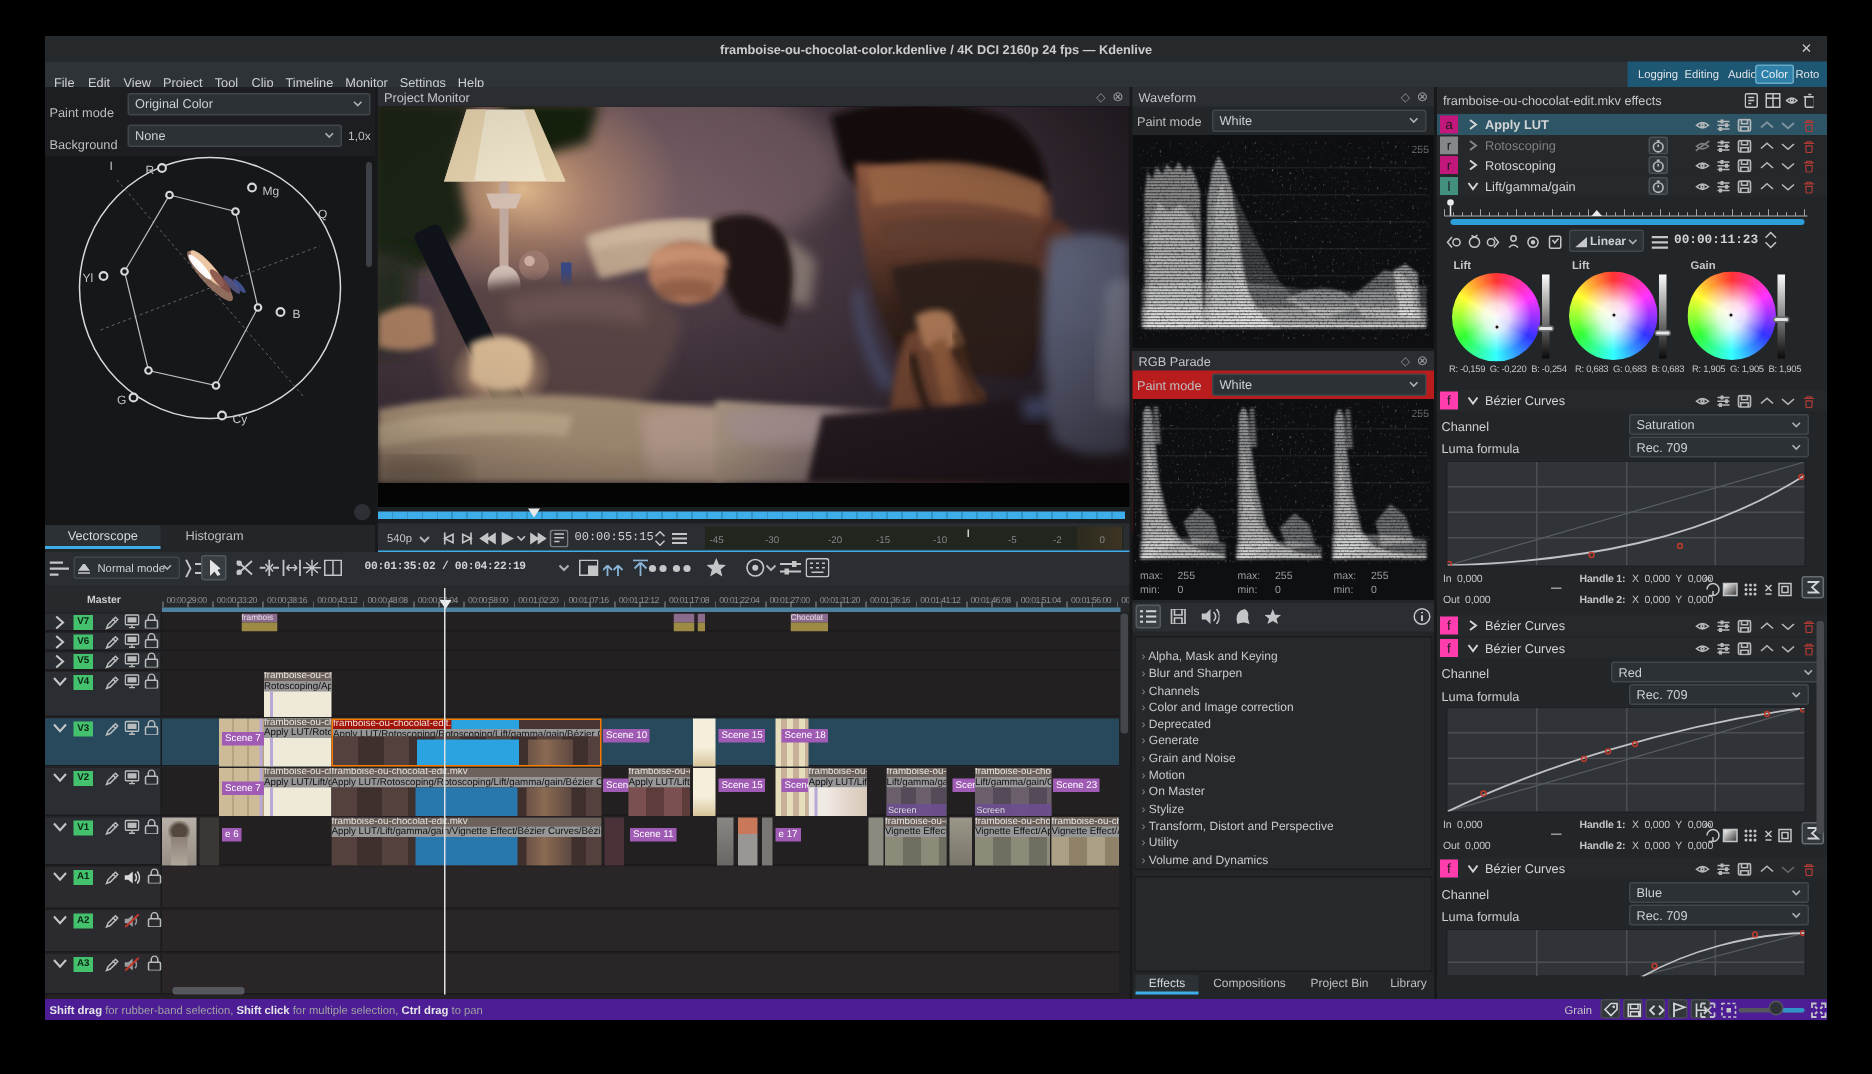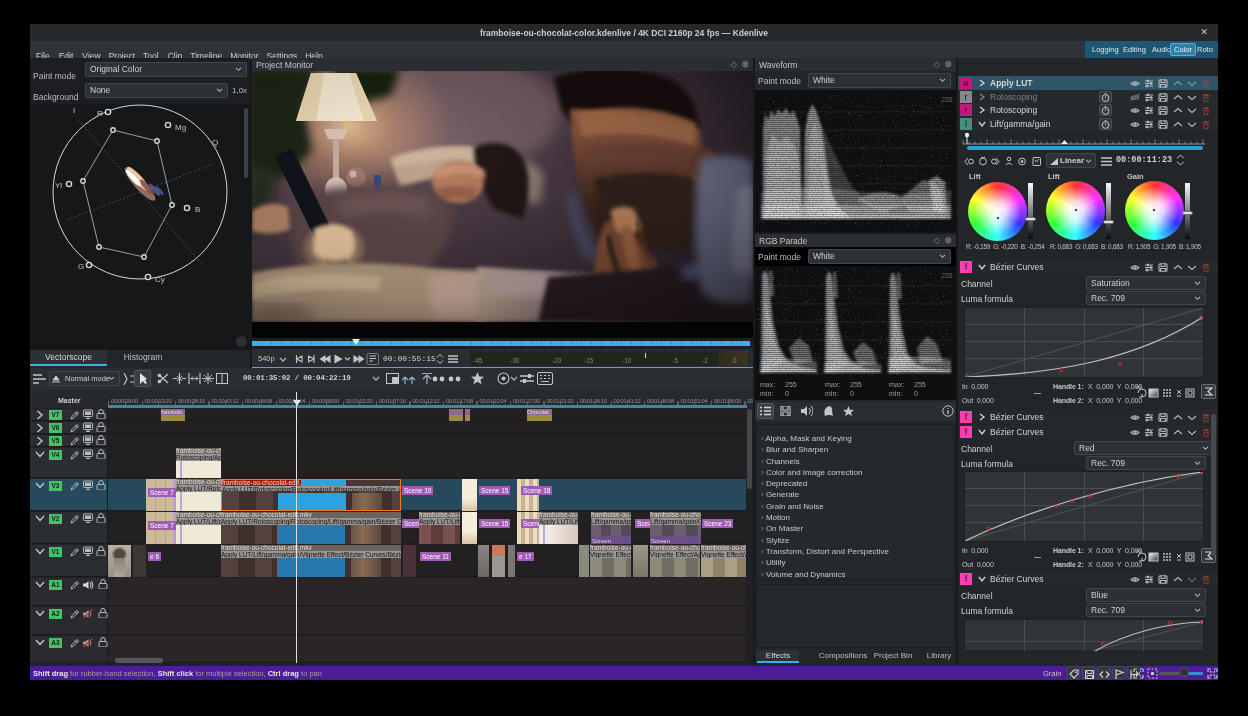--- a/index.html
+++ b/index.html
@@ -324,21 +324,21 @@
         <rect x="4" y="4" width="194" height="132" filter="url(#spk)" opacity="0.5"></rect>
         <rect x="0" y="0" width="201" height="142" fill="url(#scan)"></rect>
         <pattern id="scan" width="3" height="2" patternUnits="userSpaceOnUse">
           <rect width="3" height="2" fill="none"></rect>
             <rect y="0" width="3" height="0.8" fill="#0e0f11" opacity="0.5"></rect>
         </pattern>
       </svg>
     </div>
   </div>
 
-  <div class="abs" id="parade" style="left:725px;top:210px;width:201px;height:122px;background:#000000;">
+  <div class="abs" id="parade" style="left:725px;top:210px;width:201px;height:122px;background:#b91c1c;">
     <div class="abs" style="left:0;top:0;width:201px;height:13px;background:#2a2e32;">
       <span class="abs" style="left:4px;top:2px;color:#c4c5c7;font-size:8.5px;">RGB Parade</span>
       <span class="abs" style="right:16px;top:2px;color:#8a8c8e;font-size:8px;">◇</span>
       <span class="abs" style="right:4px;top:1px;color:#9a9c9e;font-size:9px;">⊗</span>
     </div>
     <span class="abs" style="left:3px;top:18px;color:#bdbfc1;font-size:8.5px;">Paint mode</span>
     <div class="dd abs" style="left:53px;top:15px;width:143px;height:15px;">White<svg class="cv" viewBox="0 0 8 6">
           <path class="cvg" d="M1 1 L4 4 L7 1"></path>
         </svg></div>
     <div class="abs" style="left:0;top:32px;width:201px;height:115px;background:#0e0f11;overflow:hidden;">
@@ -429,27 +429,42 @@
         <div style="height:11.3px;"><span style="color:#86888a;font-size:8px;">› </span><span class="txt" style="font-size:8px;">On Master</span></div>
         <div style="height:11.3px;"><span style="color:#86888a;font-size:8px;">› </span><span class="txt" style="font-size:8px;">Stylize</span></div>
         <div style="height:11.3px;"><span style="color:#86888a;font-size:8px;">› </span><span class="txt" style="font-size:8px;">Transform, Distort and Perspective</span></div>
         <div style="height:11.3px;"><span style="color:#86888a;font-size:8px;">› </span><span class="txt" style="font-size:8px;">Utility</span></div>
         <div style="height:11.3px;"><span style="color:#86888a;font-size:8px;">› </span><span class="txt" style="font-size:8px;">Volume and Dynamics</span></div>
       </div>
     </div>
     <div class="abs" style="left:1px;top:184px;width:199px;height:64px;background:#26292c;border:1px solid #1a1c1e;"></div>
     <div class="abs" style="left:0;top:250px;width:201px;height:16px;">
       <div class="abs" style="left:2px;top:0;width:42px;height:13px;background:#2c3136;border-bottom:2px solid #3daee9;color:#d8d9da;font-size:8px;text-align:center;line-height:12px;">Effects</div>
-      <div class="abs" style="left:46px;top:0;width:64px;height:13px;color:#bdbfc1;font-size:8px;text-align:center;line-height:12px;margin-left:10px;">Compositions</div>
+      <div class="abs" style="left:46px;top:0;width:64px;height:13px;color:#bdbfc1;font-size:8px;text-align:center;line-height:12px;">Compositions</div>
       <div class="abs" style="left:112px;top:0;width:52px;height:13px;color:#bdbfc1;font-size:8px;text-align:center;line-height:12px;">Project Bin</div>
       <div class="abs" style="left:166px;top:0;width:36px;height:13px;color:#bdbfc1;font-size:8px;text-align:center;line-height:12px;">Library</div>
     </div>
   </div>
 
   <div class="abs" id="stack" style="left:928px;top:34px;width:260px;height:608px;background:#232629;overflow:hidden;">
+    <div class="abs" style="left:0;top:0;width:260px;height:18px;background:#26292c;">
+      <span class="abs" style="left:4px;top:4px;color:#c8c9cb;font-size:8.5px;">framboise-ou-chocolat-edit.mkv effects</span>
+      <svg class="abs" style="left:205px;top:4px;" width="46" height="10">
+        <g stroke="#c4c5c7" fill="none" stroke-width="1">
+          <rect x="0.5" y="0.5" width="8" height="9" rx="1"></rect>
+            <path d="M2.5,3 H6.5 M2.5,5 H6.5 M2.5,7 H4.5"></path>
+          <rect x="14.5" y="0.5" width="9" height="9"></rect>
+            <path d="M19,0.5 V9.5 M14.5,3.5 H23.5"></path>
+          <path d="M28,5 Q31.5,1.5 35,5 Q31.5,8.5 28,5 Z"></path>
+            <circle cx="31.5" cy="5" r="1"></circle>
+          <rect x="40.5" y="2.5" width="6" height="7" rx="1"></rect>
+            <path d="M39.5,2.5 H47.5 M42.5,1 H44.5"></path>
+        </g>
+      </svg>
+    </div>
 
     <div class="erow" style="top:18px;background:#2d5566;">
       <div class="esq" style="background:#c2187b;">a</div>
       <svg class="earr" viewBox="0 0 8 8">
           <path d="M2 1 L6 4 L2 7" stroke="#d4d5d7" fill="none" stroke-width="1.3"></path>
         </svg>
       <div class="enam" style="font-weight:bold;">Apply LUT</div>
       <svg class="ic" style="left:172px;top:3px;" width="80" height="9">
         <g class="g">
             <path d="M1,4.5 Q5,1 9,4.5 Q5,8 1,4.5 Z"></path>

